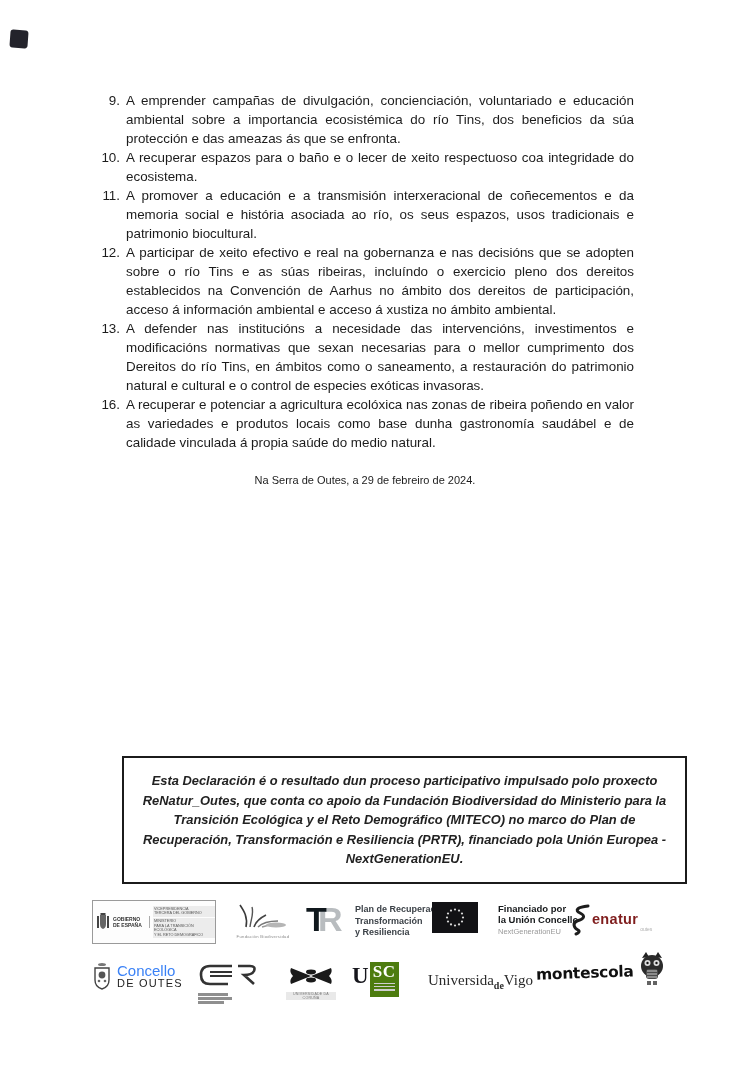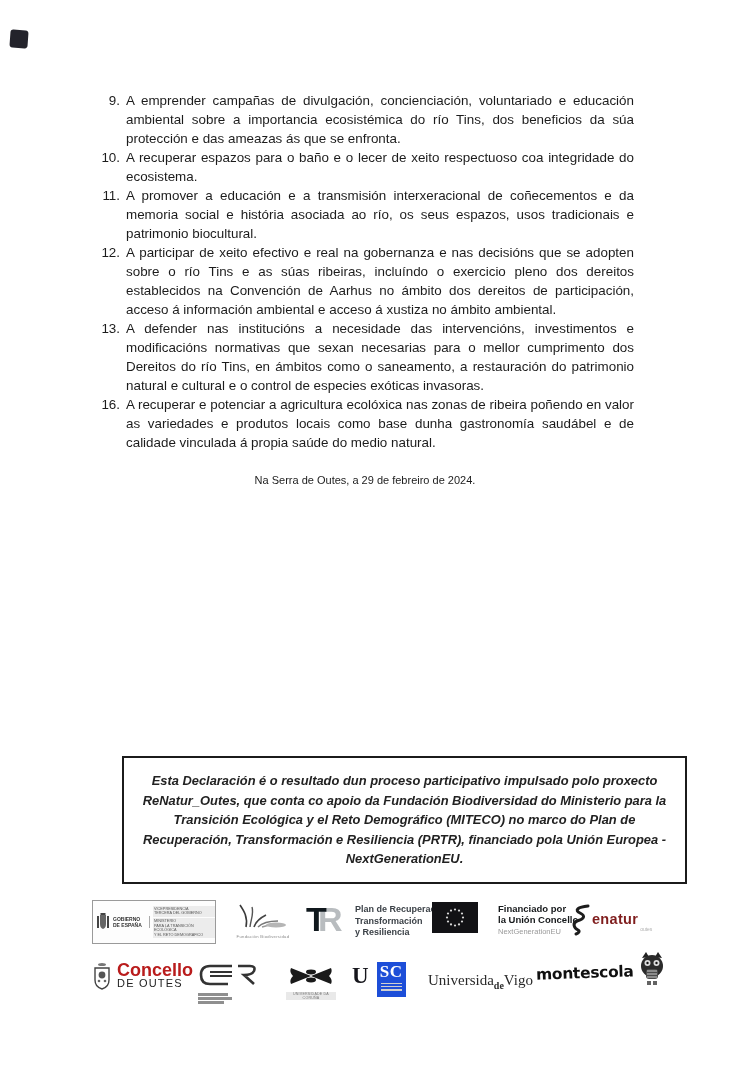--- a/index.html
+++ b/index.html
@@ -38,30 +38,30 @@
   .plan-text{left:355px;top:904px;font-size:9px;font-weight:bold;color:#3c4248;line-height:11.5px;}
   .eu{left:432px;top:902px;width:46px;height:31px;}
   .eu-text{left:486px;top:903px;line-height:11px;margin-left:12px;}
   .eu-b{font-size:9.5px;font-weight:bold;color:#15181a;}
   .eu-s{font-size:7.5px;color:#9a9a9a;margin-top:1px;}
   .renatur{left:570px;top:903px;display:flex;align-items:flex-start;}
   .ren-name{font-size:14.5px;font-weight:bold;color:#7f1d1d;margin-top:8px;letter-spacing:.3px;}
   .ren-sub{font-size:5px;color:#b0b0b0;margin-top:23px;margin-left:2px;}
   .concello{left:92px;top:962px;display:flex;align-items:center;}
   .conc-text{margin-left:5px;line-height:13px;}
-  .conc-1{font-size:18px;font-weight:bold;color:#b91c1c;}
+  .conc-1{font-size:15px;font-weight:normal;color:#3b82f6;}
   .conc-2{font-size:11px;letter-spacing:1.2px;color:#222;}
   .cer{left:198px;top:963px;width:62px;}
   .cer-cap{margin-top:2px;}
   .cer-cap div{height:2.5px;background:#8f8f8f;margin:1.5px 0;}
   .udc{left:286px;top:966px;width:50px;text-align:center;}
   .udc-cap{font-size:3.6px;color:#777;background:#e9e9e9;margin-top:2px;letter-spacing:.2px;}
   .usc{left:352px;top:962px;display:flex;align-items:flex-start;font-family:"Liberation Serif",serif;}
   .usc-u{font-size:23px;font-weight:bold;color:#16161c;line-height:23px;margin-top:2px;}
-  .usc-box{width:29px;height:35px;background:#1d4ed8;color:#fff;text-align:center;margin-left:8px;}
+  .usc-box{width:29px;height:35px;background:#4d7c0f;color:#fff;text-align:center;margin-left:1px;}
   .usc-sc{font-size:17px;font-weight:bold;line-height:19px;letter-spacing:.5px;}
   .usc-lines div{height:1.6px;background:#cfcfcf;margin:1.6px 4px;}
   .uvigo{left:428px;top:972px;font-family:"Liberation Serif",serif;color:#2a2a2a;font-size:15px;}
   .uvigo .de{font-size:10px;vertical-align:-4px;font-weight:bold;}
   .montescola{left:536px;top:958px;display:flex;align-items:center;}
   .mont-name{font-size:15.5px;font-weight:bold;color:#101010;transform:rotate(-2deg);
     font-family:"DejaVu Sans",sans-serif;letter-spacing:-.3px;}
 </style>
 </head>
 <body>

